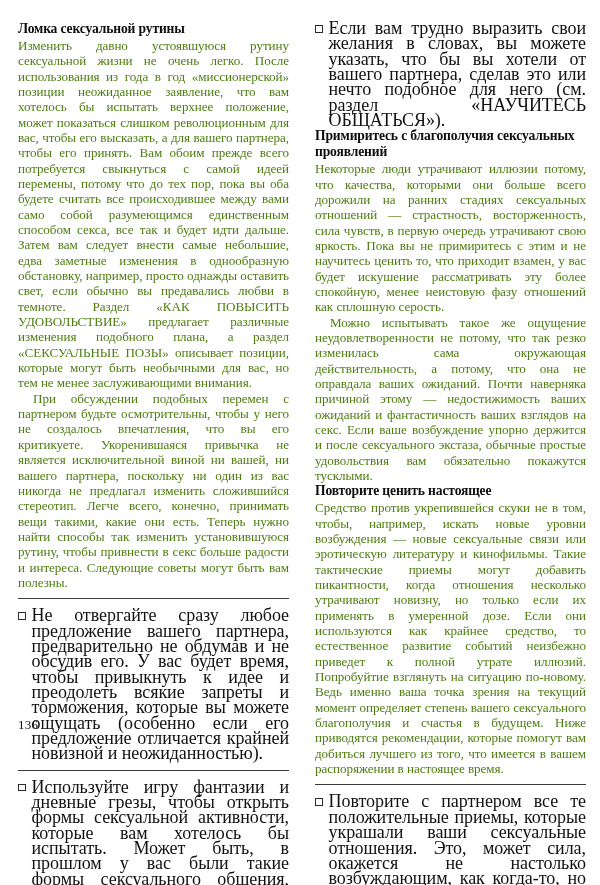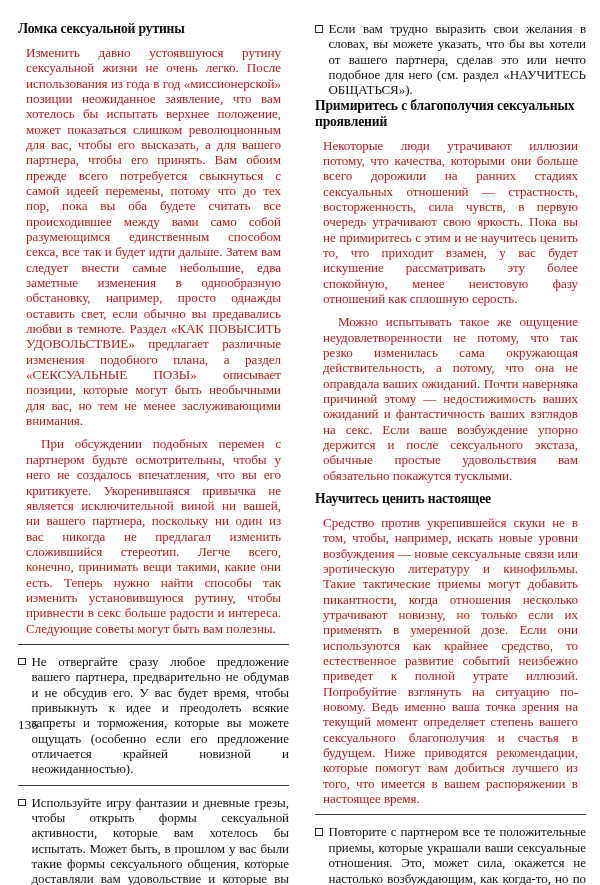--- a/index.html
+++ b/index.html
@@ -54,25 +54,25 @@
     color: #0d0d0d;
   }
 
   .spaced-heading {
     margin-top: 13px;
   }
 
   p.body-par {
     font-size: 13.1px;
     line-height: 15.35px;
-    margin: 8px;
+    margin: 0;
     text-align: justify;
     text-justify: inter-word;
     hyphens: manual;
-    color: #b91c1c;
+    color: #4d7c0f;
     letter-spacing: -0.05px;
   }
 
   p.indent {
     text-indent: 15px;
   }
 
   p.noindent {
     text-indent: 0;
   }
@@ -81,21 +81,21 @@
     border: none;
     border-top: 1.1px solid #3a3a3a;
     margin: 8px 0 9px 0;
     height: 0;
     width: 100%;
   }
 
   .bullet-item {
     display: flex;
     align-items: flex-start;
-    font-size: 13px;
+    font-size: 18px;
     line-height: 15.35px;
   }
 
   .bullet-box {
     flex: 0 0 auto;
     width: 7.5px;
     height: 7.5px;
     border: 1px solid #2b2b2b;
     margin-top: 4px;
     margin-right: 6px;
@@ -158,21 +158,21 @@
         <span class="bullet-box"></span>
         <span class="bullet-text">Если вам трудно выразить свои желания в словах, вы можете указать, что бы вы хотели от вашего партнера, сделав это или нечто подобное для него (см. раздел «НАУЧИТЕСЬ ОБЩАТЬСЯ»).</span>
       </div>
 
       <h2 class="section-heading spaced-heading">Примиритесь с благополучия сексуальных проявлений</h2>
 
       <p class="body-par noindent">Некоторые люди утрачивают иллюзии потому, что качества, которыми они больше всего дорожили на ранних стадиях сексуальных отношений — страстность, восторженность, сила чувств, в первую очередь утрачивают свою яркость. Пока вы не примиритесь с этим и не научитесь ценить то, что приходит взамен, у вас будет искушение рассматривать эту более спокойную, менее неистовую фазу отношений как сплошную серость.</p>
 
       <p class="body-par indent">Можно испытывать такое же ощущение неудовлетворенности не потому, что так резко изменилась сама окружающая действительность, а потому, что она не оправдала ваших ожиданий. Почти наверняка причиной этому — недостижимость ваших ожиданий и фантастичность ваших взглядов на секс. Если ваше возбуждение упорно держится и после сексуального экстаза, обычные простые удовольствия вам обязательно покажутся тусклыми.</p>
 
-      <h2 class="section-heading spaced-heading">Научитесь ценить настоящее</h2>
+      <h2 class="section-heading spaced-heading">Повторите ценить настоящее</h2>
 
       <p class="body-par noindent">Средство против укрепившейся скуки не в том, чтобы, например, искать новые уровни возбуждения — новые сексуальные связи или эротическую литературу и кинофильмы. Такие тактические приемы могут добавить пикантности, когда отношения несколько утрачивают новизну, но только если их применять в умеренной дозе. Если они используются как крайнее средство, то естественное развитие событий неизбежно приведет к полной утрате иллюзий. Попробуйтие взглянуть на ситуацию по-новому. Ведь именно ваша точка зрения на текущий момент определяет степень вашего сексуального благополучия и счастья в будущем. Ниже приводятся рекомендации, которые помогут вам добиться лучшего из того, что имеется в вашем распоряжении в настоящее время.</p>
 
       <hr class="rule">
 
       <div class="bullet-item">
         <span class="bullet-box"></span>
         <span class="bullet-text">Повторите с партнером все те положительные приемы, которые украшали ваши сексуальные отношения. Это, может сила, окажется не настолько возбуждающим, как когда-то, но по крайней мере будет надежным. Это поможет вам составить ясное</span>
       </div>
 

